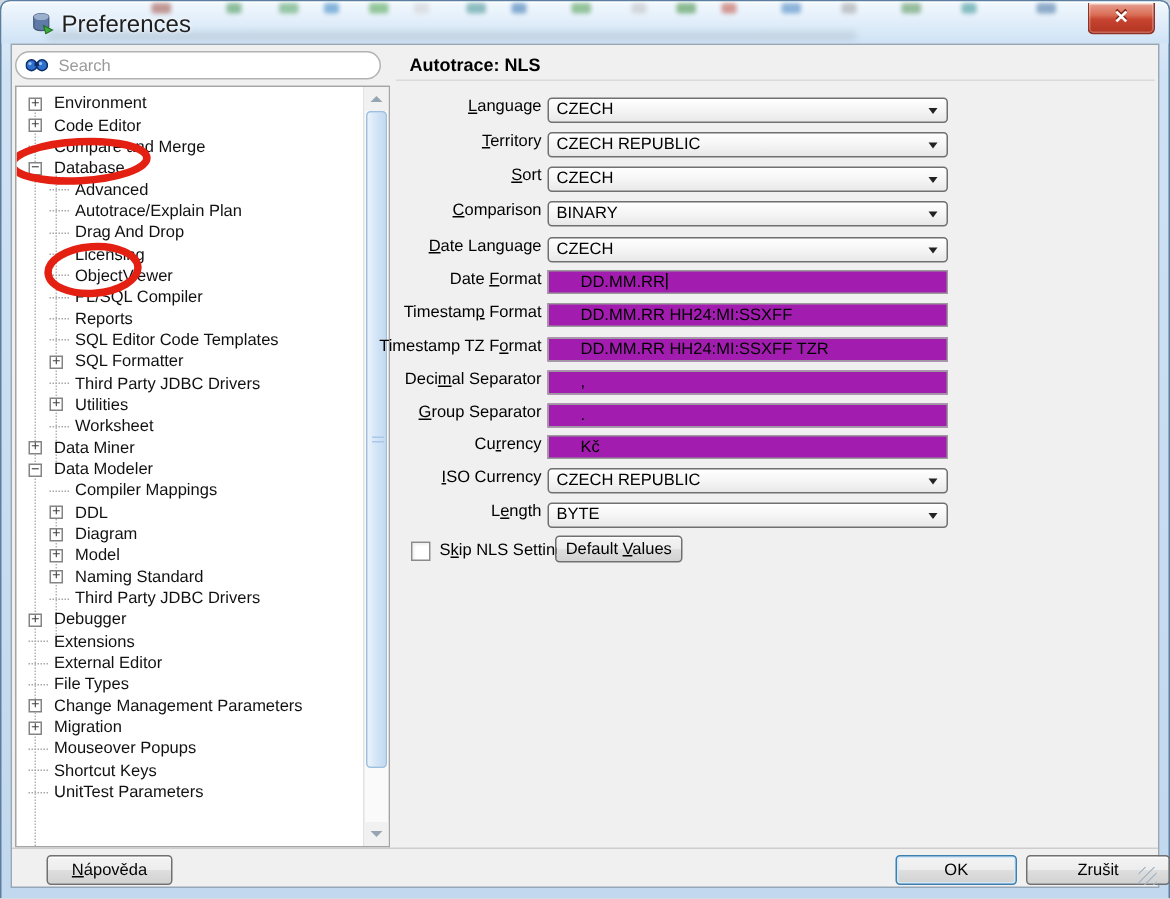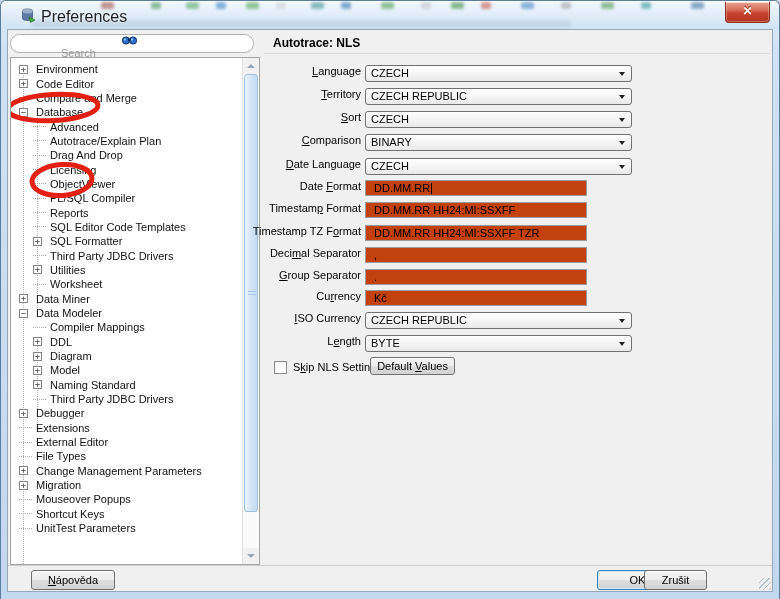--- a/index.html
+++ b/index.html
@@ -23,21 +23,21 @@
     background:linear-gradient(180deg,#e9a294 0%,#d96c55 40%,#c64430 55%,#b23422 100%);
     box-shadow:inset 0 1px 0 rgba(255,255,255,.55), inset 0 0 0 1px rgba(255,255,255,.25);
     color:#fff;font-size:12px;font-weight:bold;text-align:center;line-height:19px;
     text-shadow:0 -1px 0 #7a1f15;}
   .client{position:absolute;left:6px;top:28px;right:6px;bottom:7px;background:#f0f0f0;border:1px solid #96a7b8;}
   .grip{position:absolute;right:1px;bottom:1px;width:12px;height:12px;
     background:repeating-linear-gradient(135deg,transparent 0 3px,#9fb4c8 3px 4px);opacity:.8;}
 
   
   .searchbox{position:absolute;left:2px;top:4px;width:244px;height:19px;border:1px solid #b2b2b2;border-radius:10px;
-    background:#fff;display:flex;align-items:center;padding:0 6px;flex-direction:column;}
+    background:#fff;display:flex;align-items:center;padding:0 6px;}
   .searchbox input{border:none;outline:none;flex:1;font-size:11px;color:#333;background:transparent;
     font-family:"Liberation Sans",sans-serif;}
   .searchbox input::placeholder{color:#9a9a9a;}
   .binoc{width:15px;height:11px;margin-right:5px;flex:none;}
 
   
   .treepanel{position:absolute;left:2px;top:27px;width:250px;height:508px;background:#fff;border:1px solid #a5a5a5;overflow:hidden;}
   .treelist{position:absolute;left:0;top:0;right:17px;bottom:0;padding-top:4px;overflow:hidden;}
   .trow{position:relative;height:14.35px;display:flex;align-items:center;font-size:11px;color:#111;white-space:nowrap;cursor:default;}
   .trow.lvl0{padding-left:8px;}
@@ -65,37 +65,37 @@
   
   .panel-title{position:absolute;left:256px;top:2px;right:2px;height:22px;line-height:22px;padding-left:9px;
     font-size:12px;font-weight:bold;color:#000;border-bottom:1px solid #dadada;}
   .frow{position:absolute;left:234px;display:flex;height:18px;}
   .flabel{width:123px;text-align:right;font-size:11px;color:#000;padding-right:4px;flex:none;white-space:nowrap;}
   .combo{position:relative;width:267px;height:17px;border:1px solid #707070;border-radius:3px;
     background:linear-gradient(180deg,#ffffff,#f4f4f4 55%,#e8e8e8);
     font-size:11px;line-height:15px;padding:0 18px 0 5px;color:#000;cursor:default;white-space:nowrap;overflow:hidden;}
   .combo .arr{position:absolute;right:6px;top:6px;width:0;height:0;
     border-left:3.5px solid transparent;border-right:3.5px solid transparent;border-top:4px solid #222;}
-  .tinput{width:222px;height:16px;border:1px solid #9b9b9b;background:#c2410c;font-size:11px;line-height:14px;
-    padding:0 8px;color:#000;white-space:nowrap;overflow:hidden;cursor:text;}
+  .tinput{width:267px;height:16px;border:1px solid #9b9b9b;background:#a21caf;font-size:11px;line-height:14px;
+    padding:0 21px;color:#000;white-space:nowrap;overflow:hidden;cursor:text;}
   .caret{display:inline-block;width:1px;height:11px;background:#000;vertical-align:-2px;margin-left:1px;}
 
   .chkrow{position:absolute;left:266px;top:328px;height:18px;display:flex;align-items:center;}
   .chk{width:13px;height:13px;border:1px solid #8b8b8b;background:#fff;box-shadow:inset 1px 1px 2px rgba(0,0,0,.08);flex:none;}
   .chklabel{font-size:11px;color:#000;margin-left:6px;white-space:nowrap;}
   .btn{border:1px solid #707070;border-radius:3px;font-size:11px;color:#000;text-align:center;cursor:pointer;
     background:linear-gradient(180deg,#f4f4f4,#ededed 48%,#dedede 52%,#d2d2d2);
     box-shadow:inset 0 1px 0 rgba(255,255,255,.8);font-family:"Liberation Sans",sans-serif;}
   .defaults-btn{position:absolute;left:362px;top:327px;width:85px;height:18px;line-height:16px;}
 
   .bottom-sep{position:absolute;left:0;right:0;top:535px;height:0;border-top:1px solid #cdcdcd;}
   .help-btn{position:absolute;left:23px;top:540px;width:84px;height:20px;line-height:18px;}
   .ok-btn{position:absolute;left:589px;top:540px;width:81px;height:20px;line-height:18px;
     border-color:#3c7fb1;box-shadow:inset 0 0 0 1px #cfe8fa, inset 0 1px 0 rgba(255,255,255,.8);}
-  .cancel-btn{position:absolute;left:636px;top:540px;width:63px;height:20px;line-height:18px;}
+  .cancel-btn{position:absolute;left:676px;top:540px;width:96px;height:20px;line-height:18px;}
   u{text-decoration:underline;}
 </style>
 </head>
 <body>
 
 <div id="stage">
   <div class="window">
 
     <div class="titlebar">
       <div class="blobs">

